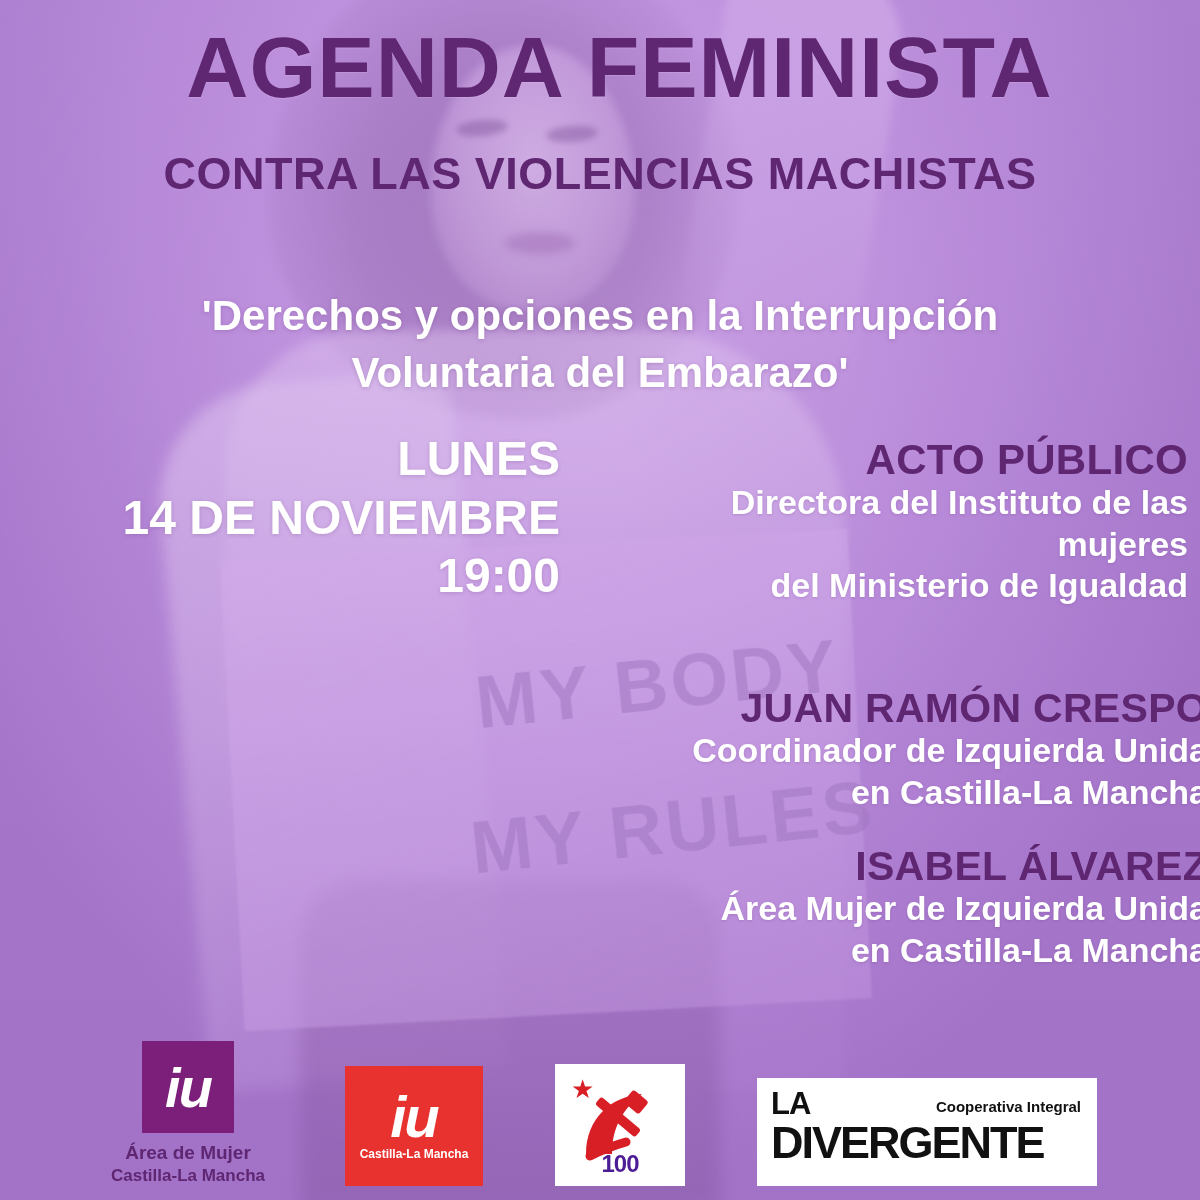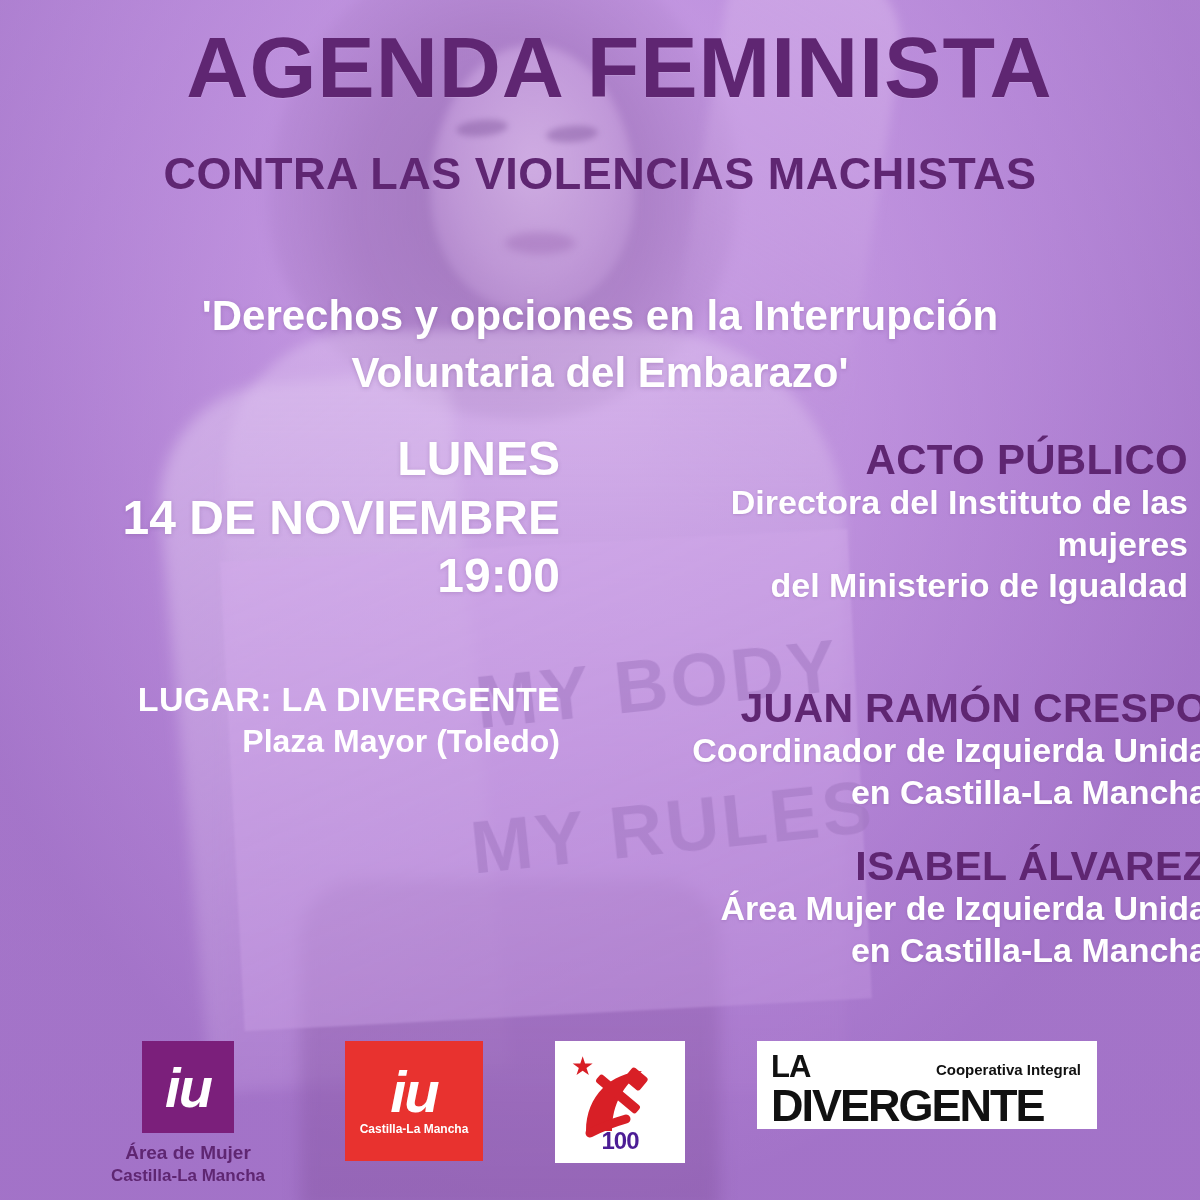--- a/index.html
+++ b/index.html
@@ -175,21 +175,21 @@
   .pname  { font-size: 42px; font-weight: 900; line-height: 1.08; letter-spacing: .3px; }
   .prole  { font-size: 34px; font-weight: 800; line-height: 1.22; color: #ffffff; white-space: pre-line;
             text-shadow: 0 1px 3px rgba(90,50,115,0.2); }
   .blk.b2 { position: absolute; top: 248px; left: 0; width: 600px; }
   .blk.b3 { position: absolute; top: 406px; left: 0; width: 600px; }
   .blk.b2 .pname, .blk.b3 .pname { font-size: 41px; }
 
   
   .logos {
     position: absolute; left: 0; bottom: 14px; width: 100%;
-    display: flex; align-items: flex-start; justify-content: center; gap: 72px;
+    display: flex; align-items: flex-end; justify-content: center; gap: 72px;
   }
 
   .logo-iu-mujer { width: 170px; text-align: center; }
   .iu-mark {
     width: 92px; height: 92px; margin: 0 auto 8px auto;
     background: #7b1f7b;
     display: flex; align-items: center; justify-content: center;
   }
   .iu-mark span { color: #ffffff; font-size: 56px; font-weight: 900; font-style: italic; letter-spacing: -2px; }
   .logo-iu-mujer .cap1 { color: #5f2672; font-size: 19px; font-weight: 700; line-height: 1.25; }
@@ -211,21 +211,21 @@
   .logo-pc .hs {
     position: absolute; left: 50%; top: 50%; transform: translate(-50%,-50%);
     width: 96px; height: 86px;
   }
   .logo-pc .num {
     position: absolute; bottom: 8px; left: 50%; transform: translateX(-50%);
     color: #4c1d95; font-size: 24px; font-weight: 900; letter-spacing: -1px;
   }
 
   .logo-div {
-    width: 340px; height: 88px; background: #ffffff;
+    width: 340px; height: 108px; background: #ffffff;
     padding: 10px 14px 8px 14px; position: relative;
   }
   .logo-div .la { color: #111; font-size: 31px; font-weight: 900; letter-spacing: -1px; line-height: 1; }
   .logo-div .dv { color: #111; font-size: 45px; font-weight: 900; letter-spacing: -2px; line-height: .98; margin-top: 2px; }
   .logo-div .coop {
     position: absolute; right: 16px; top: 20px;
     color: #111; font-size: 15px; font-weight: 900;
   }
 </style>
 </head>
@@ -258,24 +258,20 @@
 
     <div class="lecture">'Derechos y opciones en la Interrupción
 Voluntaria del Embarazo'</div>
 
     <div class="left-col">
       <div class="when">LUNES
 14 DE NOVIEMBRE
 19:00</div>
     </div>
 
-    <div class="place">
-      <div class="l1">LUGAR: LA DIVERGENTE</div>
-      <div class="l2">Plaza Mayor (Toledo)</div>
-    </div>
 
 
     <div class="right-col">
 
       <div class="blk b1">
         <div class="kicker">ACTO PÚBLICO</div>
         <div class="prole">Directora del Instituto de las mujeres
  del Ministerio de Igualdad</div>
       </div>
 

